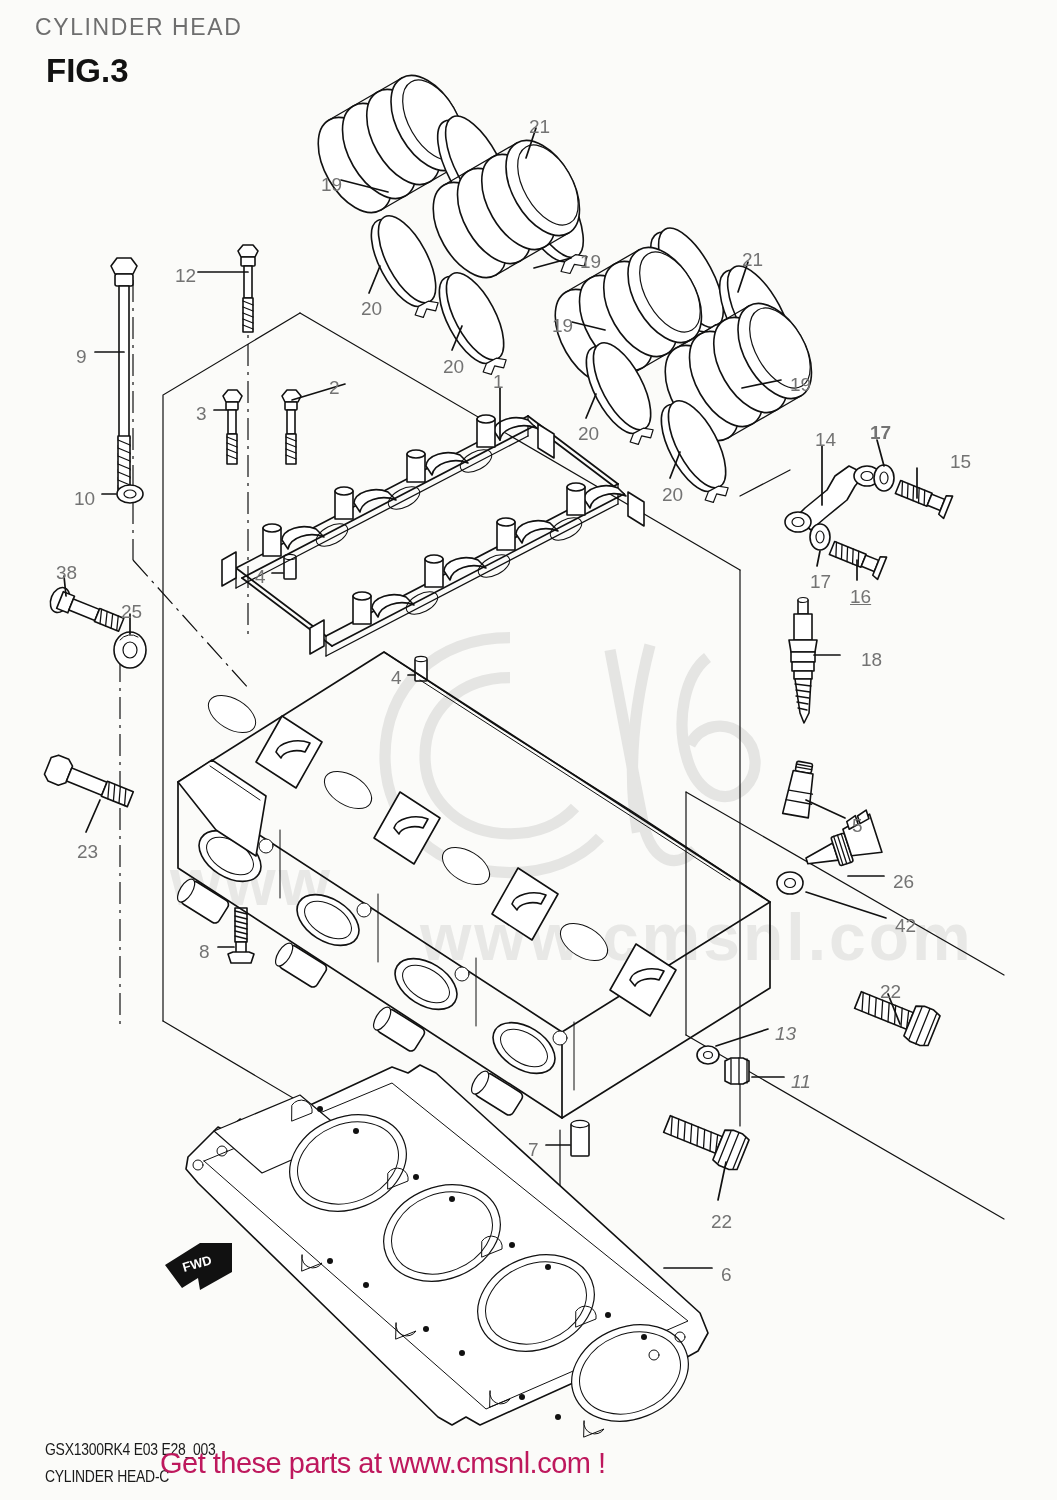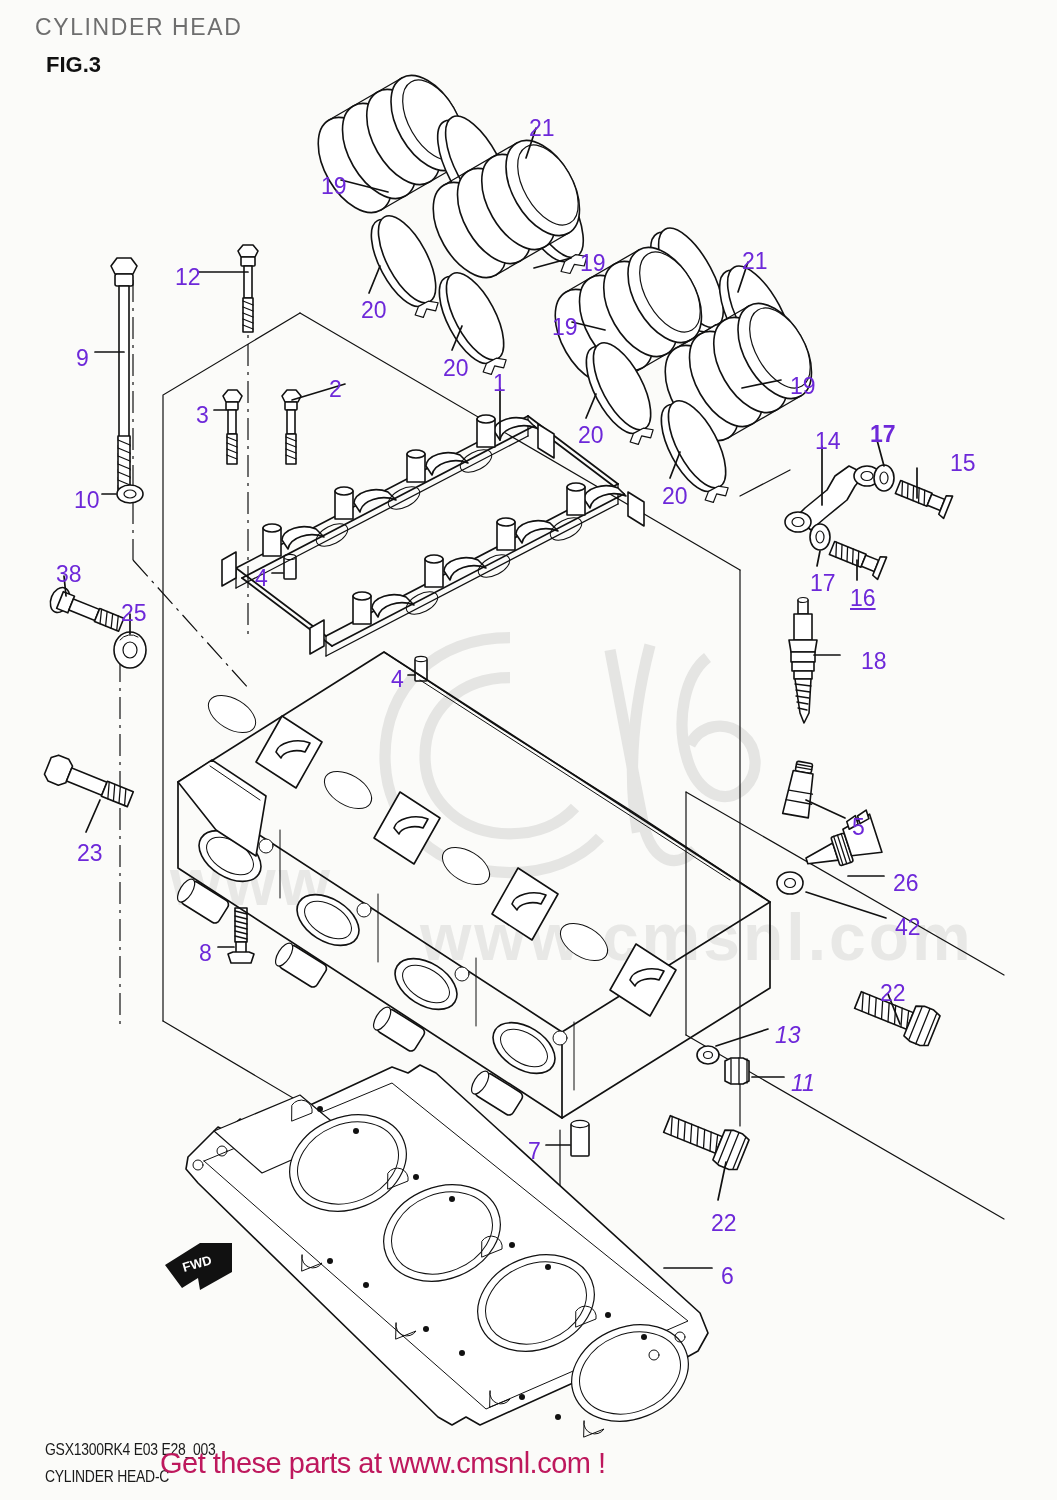--- a/index.html
+++ b/index.html
@@ -12,21 +12,21 @@
   #sheet{position:absolute;left:0;top:0;width:1013px;height:1500px;}
 
   
   .hdr-sub{
     position:absolute;left:35px;top:14px;
     font-size:23px;letter-spacing:1.6px;color:#6e6e6e;font-weight:400;
     white-space:nowrap;
   }
   .hdr-fig{
     position:absolute;left:46px;top:52px;
-    font-size:22px;font-weight:bold;color:#111;letter-spacing:0px;
+    font-size:33px;font-weight:bold;color:#111;letter-spacing:0px;
     white-space:nowrap;
   }
 
   
   .ftr-code{
     position:absolute;left:45px;top:1440px;
     font-size:17px;color:#1a1a1a;font-weight:400;
     letter-spacing:-0.3px;white-space:nowrap;
     transform:scaleX(0.82);transform-origin:left top;
   }
@@ -40,21 +40,21 @@
     position:absolute;left:160px;top:1447px;
     font-size:29px;color:#be185d;font-weight:400;
     white-space:nowrap;letter-spacing:-0.5px;
   }
 
   
   #draw{position:absolute;left:0;top:0;width:1057px;height:1500px;}
 
   
   .cal{
-    position:absolute;font-size:23px;color:#6d28d9;font-weight:400;
+    position:absolute;font-size:19px;color:#737373;font-weight:400;
     line-height:1;white-space:nowrap;
   }
   .cal.b{font-weight:bold;}
 </style>
 </head>
 <body>
 
 <div id="sheet">
 
   <div class="hdr-sub">CYLINDER HEAD</div>

